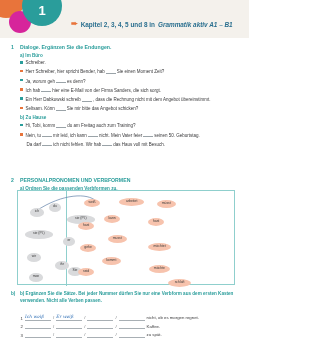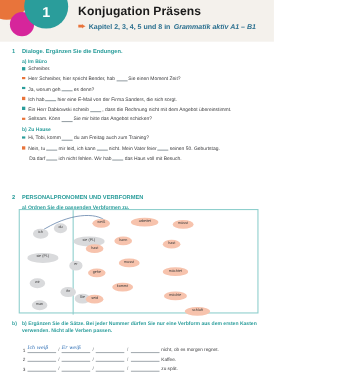--- a/index.html
+++ b/index.html
@@ -54,21 +54,20 @@
   .tail{font-size:4.3px;padding-bottom:.6px;white-space:nowrap;}
 </style>
 </head>
 <body>
 
 <div class="header">
   <div class="blob-orange"></div>
   <div class="blob-magenta"></div>
   <div class="blob-teal"></div>
   <div class="chap-num">1</div>
-  <div class="title">Konjugation Präsens</div>
   <div class="subtitle">
     <span class="arrow-ic">➨</span>
     <span>Kapitel 2, 3, 4, 5 und 8 in </span>
     <span class="ital">Grammatik aktiv A1 – B1</span>
   </div>
 </div>
 
 <div class="sheet">
 
   <div class="ex" style="left:11px;top:6px;width:228px;">

